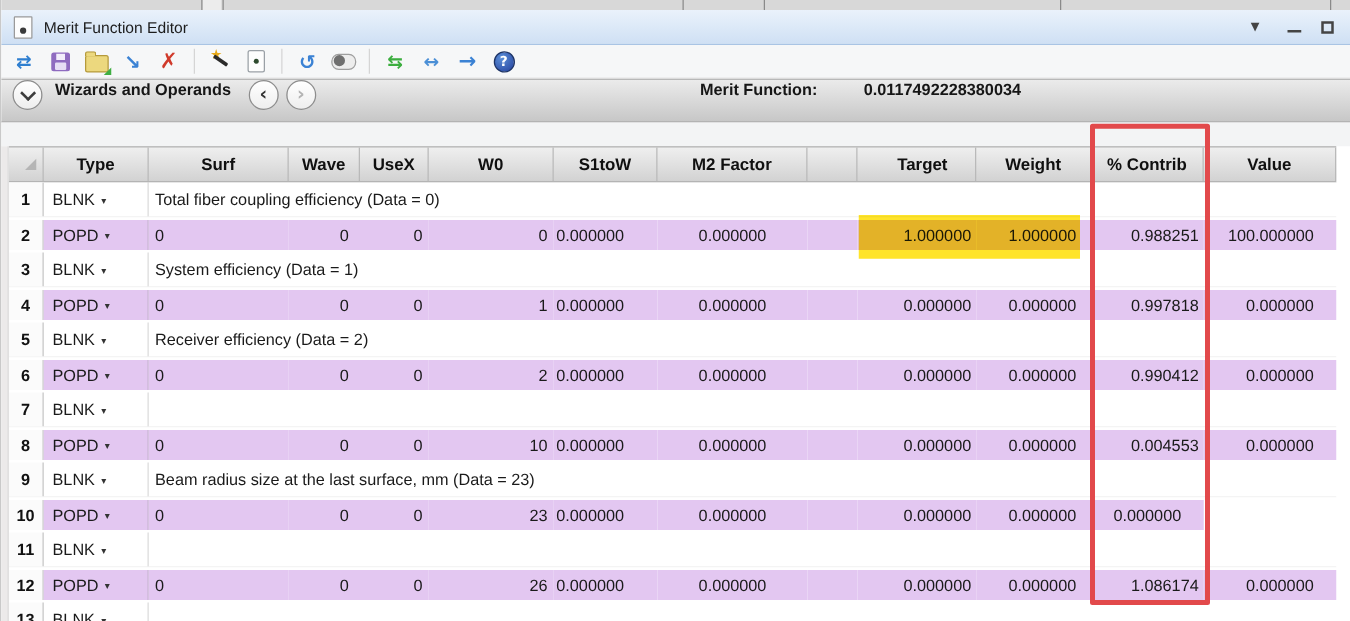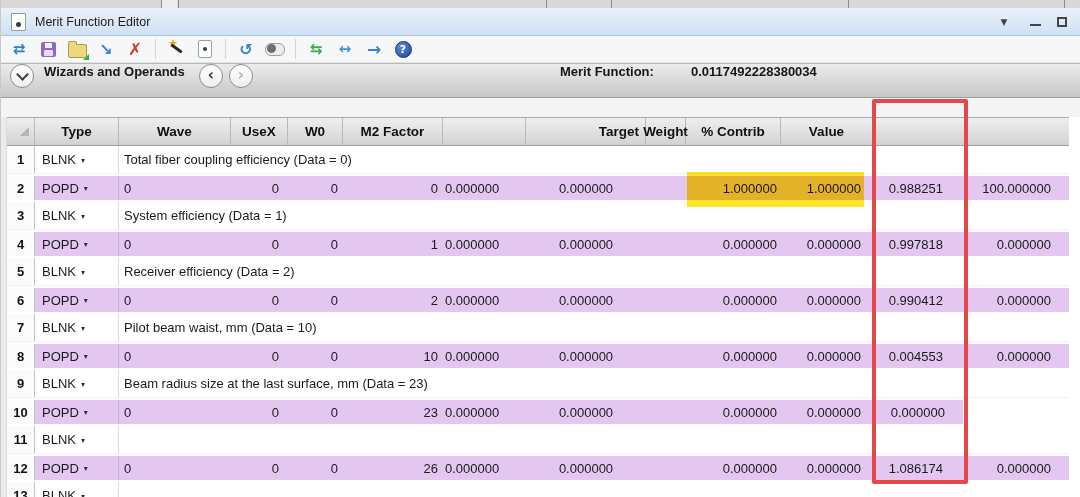--- a/index.html
+++ b/index.html
@@ -87,40 +87,40 @@
   .gutter{position:absolute;left:0;top:0;width:6px;height:380px;background:#eceaea;border-right:1px solid #dcdcdc;box-sizing:border-box;}
   .grid-row{
     display:grid;margin-left:6px;
     grid-template-columns:28px 84px 112px 57px 55px 100px 83px 120px 40px 95px 92px 90px 106px;
     width:1062px;box-sizing:border-box;
   }
   .hdr{height:29px;background:linear-gradient(#efefef,#d2d2d2);
     border-top:1px solid #ababab;border-bottom:1px solid #9e9e9e;}
   .hdr .cell{display:flex;align-items:center;justify-content:center;font-size:13.5px;font-weight:bold;color:#101010;
     border-right:1px solid #b9b9b9;box-sizing:border-box;}
-  .hdr .cell.h-target{justify-content:flex-end;padding-right:6px;}
+  .hdr .cell.h-target{justify-content:flex-end;padding-right:22px;}
   .hdr .corner{justify-content:flex-end;padding-right:5px;}
   .corner-tri{width:0;height:0;border-left:9px solid transparent;border-bottom:9px solid #b5b5b5;}
 
   .mf-row{height:28px;font-size:13px;}
   .mf-row .cell{display:flex;align-items:center;box-sizing:border-box;white-space:nowrap;overflow:hidden;}
   .cell.rownum{background:#fbfbfb;border-right:1px solid #c6c6c6;font-weight:bold;justify-content:center;color:#111;}
   .cell.type{padding-left:7px;border-right:1px solid rgba(110,110,110,0.25);gap:5px;text-align:center;}
   .type-arrow{font-size:8px;color:#333;font-family:"DejaVu Sans",sans-serif;margin-top:1px;}
   .cell.desc{padding-left:5px;grid-column:3 / 14;}
   .cell.surf{padding-left:5px;}
   .cell.num{justify-content:flex-end;}
   .cell.wave{padding-right:9px;}
   .cell.usex{padding-right:5px;}
   .cell.w0{padding-right:5px;}
   .cell.s1tow{justify-content:flex-start;padding-left:2px;}
   .cell.m2{justify-content:center;}
   .cell.target{padding-right:4px;}
   .cell.weight{padding-right:12px;}
-  .cell.value{padding-right:20px;}
+  .cell.value{padding-right:4px;}
   .cell.contrib{padding-right:18px;}
 
   .comment-row{background:#ffffff;border-bottom:1px solid #f1f1f1;}
   .data-row .cell{background:#e3c7f1;}
   .data-row{border-top:2px solid #ffffff;border-bottom:2px solid #ffffff;height:28px;}
   .data-row .cell.rownum{background:#fbfbfb;}
 
   
   .hl-target-weight{
     position:absolute;left:686px;top:172px;width:177px;height:35px;
@@ -225,23 +225,25 @@
   <div class="pre-table"></div>
 
   <div class="sheet">
     <div class="gutter"></div>
 
     <div class="grid-row hdr">
       <div class="cell corner">
           <span class="corner-tri"></span>
         </div>
       <div class="cell">Type</div>
+      <div class="cell">Surf</div>
       <div class="cell">Wave</div>
       <div class="cell">UseX</div>
       <div class="cell">W0</div>
+      <div class="cell">S1toW</div>
       <div class="cell">M2 Factor</div>
       <div class="cell"></div>
       <div class="cell h-target">Target</div>
       <div class="cell">Weight</div>
       <div class="cell">% Contrib</div>
       <div class="cell">Value</div>
     </div>
 
     <div>
   <div class="grid-row mf-row comment-row">
@@ -327,21 +329,20 @@
     <div class="cell num value">0.990412</div>
     <div class="cell num contrib">0.000000</div>
   </div>
 
   <div class="grid-row mf-row comment-row">
     <div class="cell rownum">7</div>
     <div class="cell type">
       <span>BLNK</span>
       <span class="type-arrow">▾</span>
     </div>
-    <div class="cell desc">Pilot beam waist, mm (Data = 10)</div>
   </div>
 
   <div class="grid-row mf-row data-row">
     <div class="cell rownum">8</div>
     <div class="cell type">
       <span>POPD</span>
       <span class="type-arrow">▾</span>
     </div>
     <div class="cell surf">0</div>
     <div class="cell num wave">0</div>

